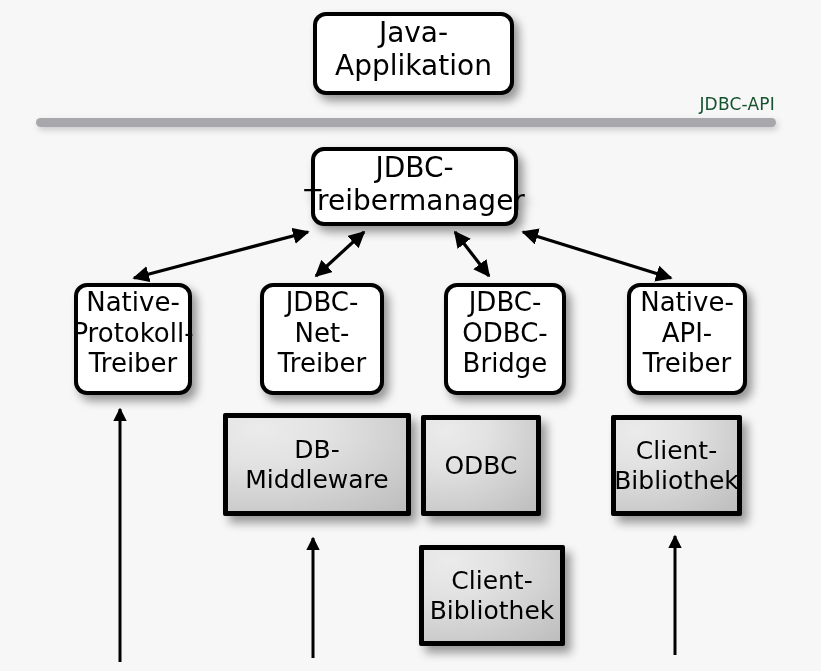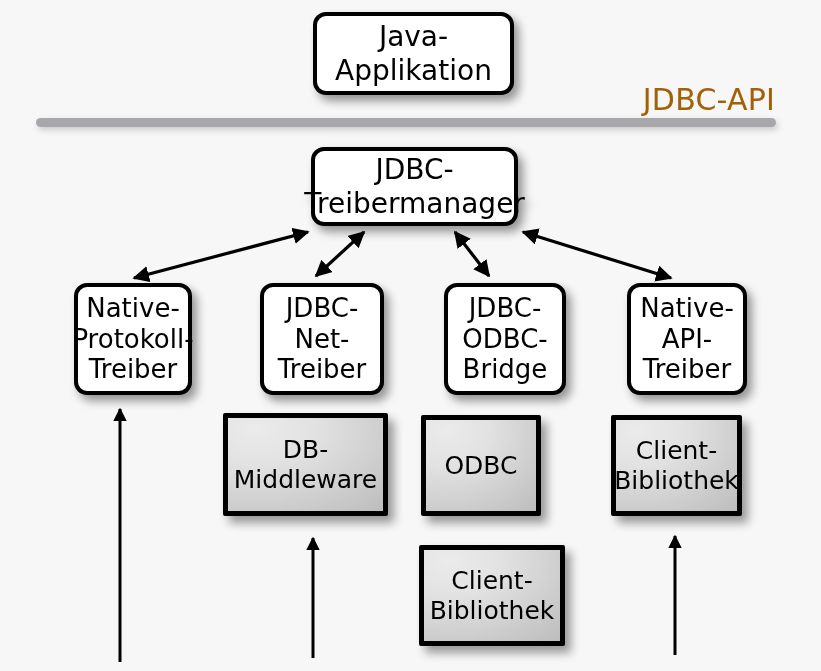--- a/index.html
+++ b/index.html
@@ -17,21 +17,21 @@
   }
 
   
   .rbox {
     position: absolute;
     box-sizing: border-box;
     background: #ffffff;
     border: 4px solid #000000;
     border-radius: 13px;
     display: flex;
-    align-items: center;
+    align-items: flex-start;
     justify-content: center;
     text-align: center;
     color: #000000;
     line-height: 1.18;
     filter: drop-shadow(5px 6px 5px rgba(0,0,0,0.40));
     z-index: 6;
   }
   .rbox .txt {
     white-space: pre-line;
     padding: 0 4px;
@@ -64,23 +64,23 @@
     width: 740px;
     height: 9px;
     background: #a8a8ac;
     border-radius: 5px;
     z-index: 2;
     filter: drop-shadow(2px 3px 3px rgba(0,0,0,0.18));
   }
   #api-label {
     position: absolute;
     right: 46px;
-    top: 82px;
-    font-size: 30px;
-    color: #a16207;
+    top: 94px;
+    font-size: 17px;
+    color: #14532d;
     letter-spacing: 0.2px;
     z-index: 3;
     white-space: nowrap;
   }
 
   
   #arrows {
     position: absolute;
     left: 0; top: 0;
     width: 821px;
@@ -128,21 +128,21 @@
 ODBC-
 Bridge</span>
   </div>
 
   <div class="rbox lbl-lg" style="left:615px; top:283px; width:120px; height:112px;">
     <span class="txt">Native-
 API-
 Treiber</span>
   </div>
 
-  <div class="gbox lbl-md" style="left:223px; top:413px; width:165px; height:103px;">
+  <div class="gbox lbl-md" style="left:223px; top:413px; width:188px; height:103px;">
     <span class="txt">DB-
 Middleware</span>
   </div>
 
   <div class="gbox lbl-md" style="left:421px; top:415px; width:120px; height:101px;">
     <span class="txt">ODBC</span>
   </div>
 
   <div class="gbox lbl-md" style="left:611px; top:415px; width:131px; height:101px;">
     <span class="txt">Client-

